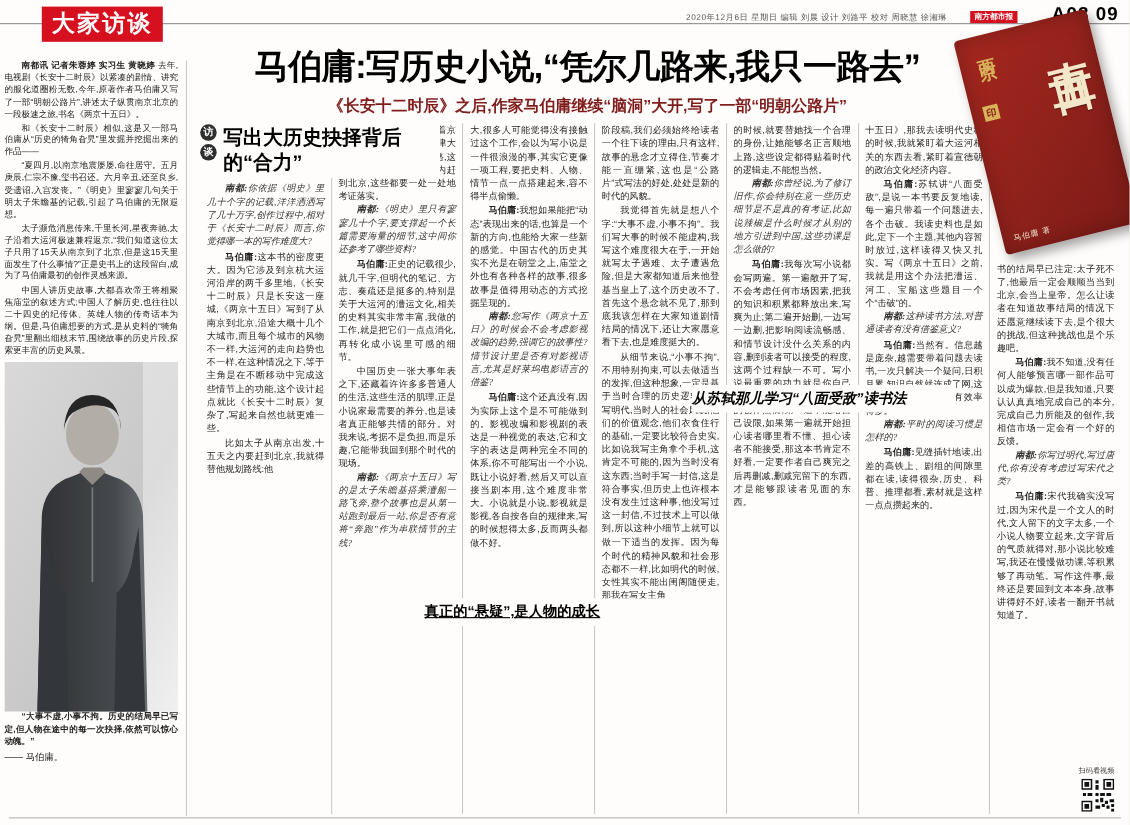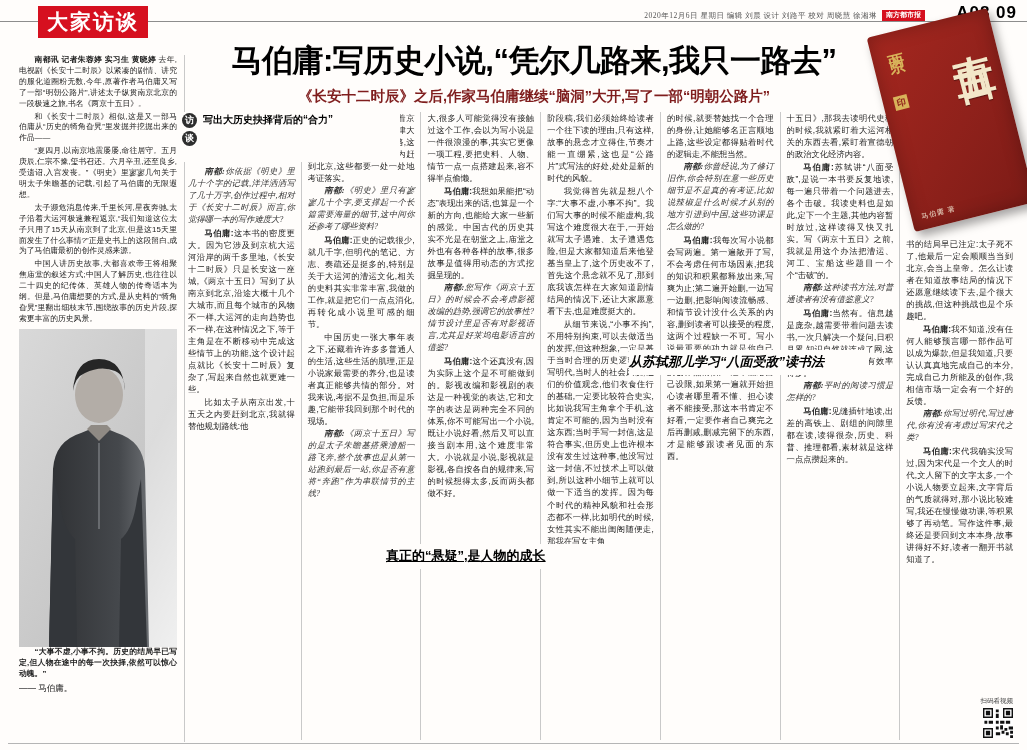--- a/index.html
+++ b/index.html
@@ -4,21 +4,21 @@
 <style>
   html,body{margin:0;padding:0;background:#e9e7e2;}
   .page{position:relative;width:1027px;height:750px;background:#fffdfb;margin:0 auto;
         overflow:hidden;font-family:"Liberation Sans",sans-serif;color:#222;}
 
   
   .masthead{position:absolute;left:0;top:0;width:100%;height:46px;}
   .hairline{position:absolute;left:0;right:0;top:21px;border-top:1px solid #8d8d8d;}
   .section-badge{position:absolute;left:38px;top:6px;background:#d6101f;color:#fff;
         font-weight:800;font-size:21px;line-height:1;padding:5px 9px 6px;letter-spacing:2px;z-index:2;}
-  .meta-row{position:absolute;right:102px;top:10px;display:flex;align-items:flex-end;gap:5px;z-index:2;font-family:Liberation Serif, serif;}
+  .meta-row{position:absolute;right:102px;top:10px;display:flex;align-items:flex-end;gap:21px;z-index:2;}
   .meta-text{font-size:7.5px;color:#555;letter-spacing:.5px;}
   .paper-logo{background:#d6101f;color:#fff;font-size:7px;font-weight:700;padding:2px 4px;line-height:1;}
   .page-no{position:absolute;right:10px;top:3px;font-size:17px;font-weight:800;letter-spacing:1px;color:#000;z-index:2;}
 
   
   .headline-wrap{position:absolute;left:188px;top:44px;width:692px;text-align:center;z-index:1;}
   .headline{font-size:31px;font-weight:900;line-height:1.12;color:#000;letter-spacing:-.5px;white-space:nowrap;}
   .subhead{margin-top:8px;font-size:14.5px;font-weight:700;color:#7f1d1d;}
 
   
@@ -30,21 +30,21 @@
   .bk-main{position:absolute;right:10px;top:10px;writing-mode:vertical-rl;
         font-family:"Liberation Serif",serif;font-weight:800;font-size:40px;line-height:1;
         color:#f3e7c9;letter-spacing:6px;text-shadow:0 1px 1px rgba(0,0,0,.4);}
   .bk-top{position:absolute;left:12px;top:10px;writing-mode:vertical-rl;
         font-family:"Liberation Serif",serif;font-weight:700;font-size:16px;color:#d8b35a;letter-spacing:3px;}
   .bk-seal{position:absolute;left:11px;top:64px;width:14px;height:14px;background:#d8b35a;
         color:#8f211b;font-size:9px;font-weight:800;display:flex;align-items:center;justify-content:center;}
   .bk-author{position:absolute;left:10px;bottom:8px;font-size:7px;color:#f0e6d2;letter-spacing:1px;}
 
   
-  .left-col{position:absolute;left:19px;top:55px;width:166px;bottom:8px;
+  .left-col{position:absolute;left:4px;top:55px;width:166px;bottom:8px;
         border-right:1px solid #c9c9c9;padding-right:7px;box-sizing:border-box;}
   .left-col p{margin:0 0 2px;font-size:7.8px;line-height:1.4;text-align:justify;text-indent:2em;color:#222;}
   .left-col p b{font-weight:800;}
   .photo{margin-top:4px;width:158px;height:318px;display:block;}
   .quote{margin-top:6px;font-size:9px;font-weight:700;line-height:1.45;text-align:justify;text-indent:2em;color:#111;}
   .attribution{margin-top:4px;font-size:8.5px;font-weight:400;color:#111;}
 
   
   .cols-wrap{position:absolute;left:182px;top:112px;right:8px;bottom:10px;display:flex;}
   .col{flex:1 1 0;padding:0 6px;border-right:1px solid #c9c9c9;overflow:hidden;box-sizing:border-box;}
@@ -55,21 +55,21 @@
   .col p.ni{text-indent:0;}
   .col-1{padding-top:54px;}
   .col-7{display:flex;flex-direction:column;padding-top:126px;}
   .col-paras{flex:0 0 auto;}
 
   .sec-h{position:absolute;background:#fffdfb;font-weight:800;color:#000;z-index:2;}
   .sec-1{left:0;top:0;width:218px;height:50px;display:flex;gap:6px;align-items:flex-start;}
   .badge-stack{display:flex;flex-direction:column;gap:3px;padding-top:1px;}
   .badge{width:15px;height:15px;border-radius:50%;background:#2e2e2e;color:#fff;
         font-size:9px;display:flex;align-items:center;justify-content:center;}
-  .sec-1 .sec-title{font-size:10px;line-height:1.25;padding-top:2px;}
+  .sec-1 .sec-title{font-size:18px;line-height:1.25;padding-top:2px;}
   .sec-2{left:204px;top:432px;width:252px;font-size:13px;padding:3px 0 4px;text-decoration:underline;}
   .sec-3{left:447px;top:238px;width:240px;font-size:13px;padding:3px 0 4px;font-style:italic;}
 
   
   .qr-row{margin-top:auto;display:flex;flex-direction:column;align-items:flex-end;gap:2px;padding-bottom:2px;}
   .qr-caption{font-size:6.5px;color:#444;}
   .bottom-rule{position:absolute;left:8px;right:8px;bottom:6px;border-top:1px solid #b5b5b5;}
 </style>
 </head>
 <body>

